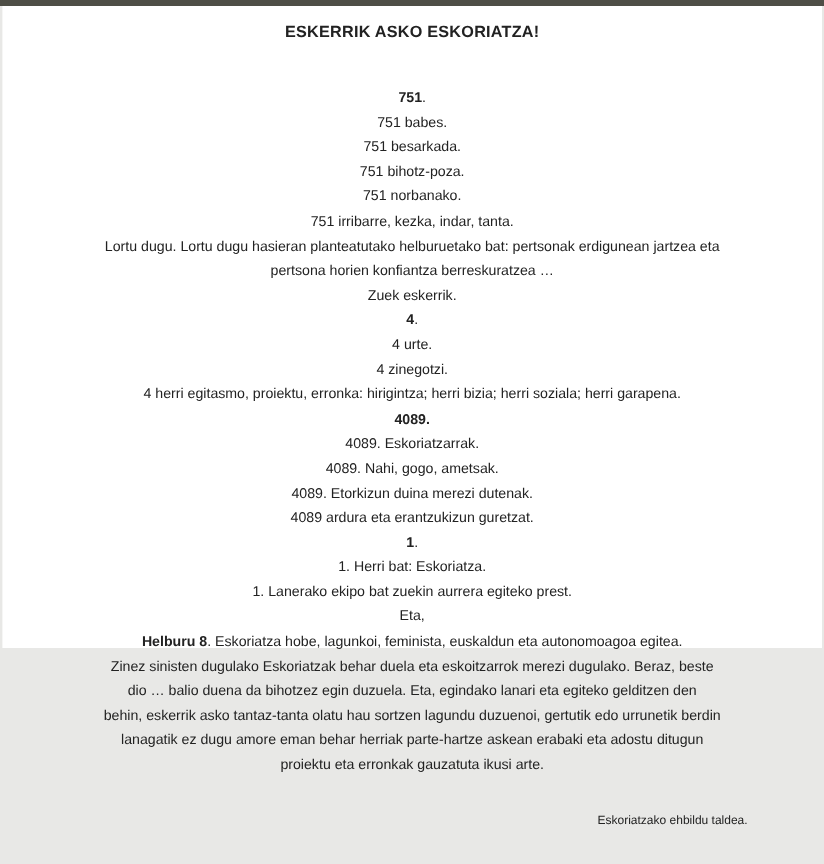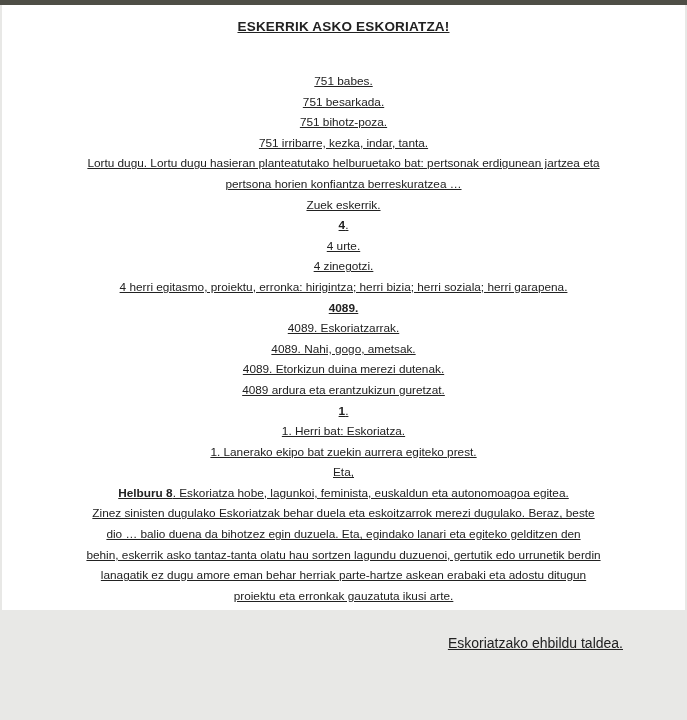--- a/index.html
+++ b/index.html
@@ -15,24 +15,23 @@
     overflow: hidden;
   }
   .topbar {
     width: 687px;
     height: 5px;
     background: var(--topbar, #4e4e46);
   }
   .page {
     margin: 0 2px;
     width: 683px;
-    height: 605px;
+    height: 535px;
     background: var(--page, #ffffff);
     box-sizing: border-box;
-    text-decoration: underline;
   }
   .title {
     margin: 0;
     padding-top: 14px;
     font-size: 13.5px;
     line-height: 15px;
     font-weight: bold;
     text-align: center;
     letter-spacing: 0.2px;
   }
@@ -45,37 +44,39 @@
   }
   .line {
     white-space: nowrap;
   }
   .line .b {
     font-weight: bold;
   }
   .signature {
     margin-top: 27px;
     padding-right: 62px;
-    font-size: 14px;
+    font-size: 10px;
     line-height: 20.6px;
     text-align: right;
   }
 </style>
 </head>
 <body style="--topbar: #4e4e46; --edge: #e8e8e6; --page: #ffffff; --text: #222222;">
 
 <div class="topbar"></div>
 
 <div class="page">
   <h1 class="title">ESKERRIK ASKO ESKORIATZA!</h1>
 
   <div class="doc-body" id="doc-lines">
+      <div class="line"><span class="b">751</span>.</div>
       <div class="line">751 babes.</div>
       <div class="line">751 besarkada.</div>
       <div class="line">751 bihotz-poza.</div>
+      <div class="line">751 norbanako.</div>
       <div class="line">751 irribarre, kezka, indar, tanta.</div>
       <div class="line">Lortu dugu. Lortu dugu hasieran planteatutako helburuetako bat: pertsonak erdigunean jartzea eta</div>
       <div class="line">pertsona horien konfiantza berreskuratzea …</div>
       <div class="line">Zuek eskerrik.</div>
       <div class="line"><span class="b">4</span>.</div>
       <div class="line">4 urte.</div>
       <div class="line">4 zinegotzi.</div>
       <div class="line">4 herri egitasmo, proiektu, erronka: hirigintza; herri bizia; herri soziala; herri garapena.</div>
       <div class="line"><span class="b">4089.</span></div>
       <div class="line">4089. Eskoriatzarrak.</div>

